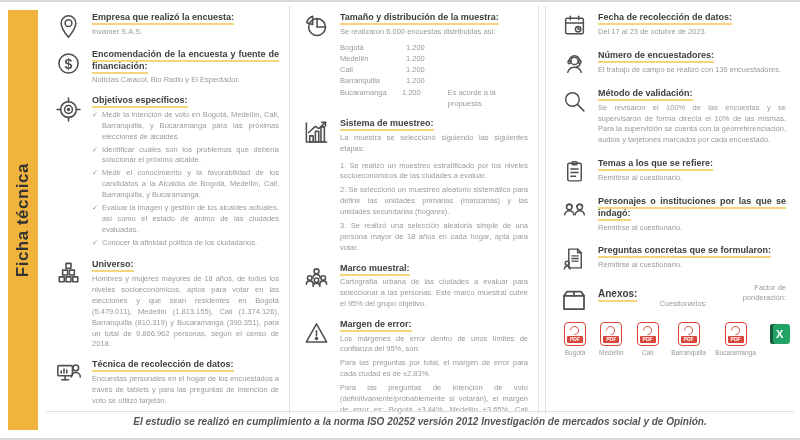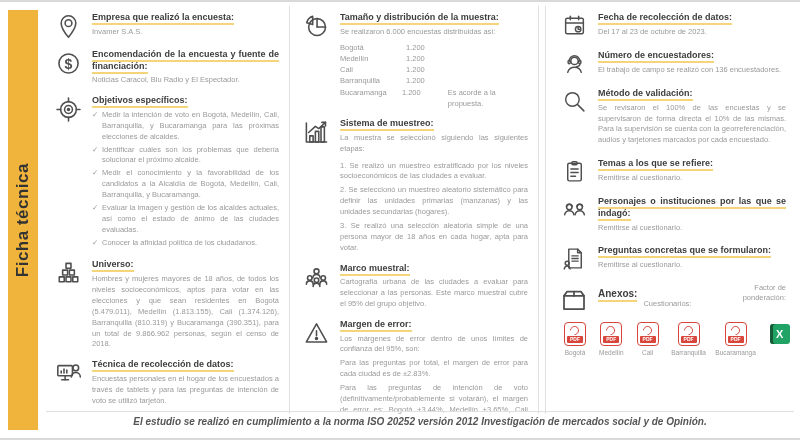--- a/index.html
+++ b/index.html
@@ -42,21 +42,21 @@
   .chk::before{content:"\2713";position:absolute;left:0;top:0;color:#9a9a9a;font-size:7.5px;}
   
   .ttable{margin-top:4px;font-size:7.5px;color:#9a9a9a;}
   .trow{display:flex;line-height:1.5;}
   .trow .tc{width:66px;}
   .trow .tv{width:34px;}
   .trow .tnote{margin-left:14px;}
   .gap{height:6px;}
   
   .anx-head{display:flex;align-items:flex-start;gap:8px;}
-  .anx-title-row{flex:1;display:flex;align-items:flex-start;gap:6px;}
+  .anx-title-row{flex:1;display:flex;align-items:flex-start;gap:22px;}
   .anx-title-row h3{font-size:10px;margin-top:4px;}
   .anx-cuest{font-size:7.5px;color:#9a9a9a;margin-top:16px;}
   .anx-factor{font-size:7.5px;color:#9a9a9a;width:52px;text-align:right;line-height:1.3;}
   .files{display:flex;align-items:flex-start;gap:13px;margin:8px 0 0 6px;}
   .file{display:flex;flex-direction:column;align-items:center;width:34px;}
   .file .flabel{font-size:6.5px;color:#9a9a9a;margin-top:3px;white-space:nowrap;}
   .pdf-icon{position:relative;width:20px;height:22px;border:1.5px solid #D8453A;border-radius:4px;background:#fff;}
   .pdf-icon::before{content:"";position:absolute;left:5px;top:3px;width:7px;height:7px;border:1.6px solid #D8453A;border-radius:50%;border-bottom-color:transparent;transform:rotate(45deg);}
   .pdf-txt{position:absolute;left:2px;right:2px;bottom:2px;background:#D8453A;color:#fff;font-size:5px;font-weight:bold;text-align:center;border-radius:1px;line-height:1.4;}
   .xls-icon{width:20px;height:20px;margin-top:2px;background:#21A366;border-radius:3px;color:#fff;font-weight:bold;font-size:11px;display:flex;align-items:center;justify-content:center;box-shadow:inset 3px 0 0 #185C37;}

